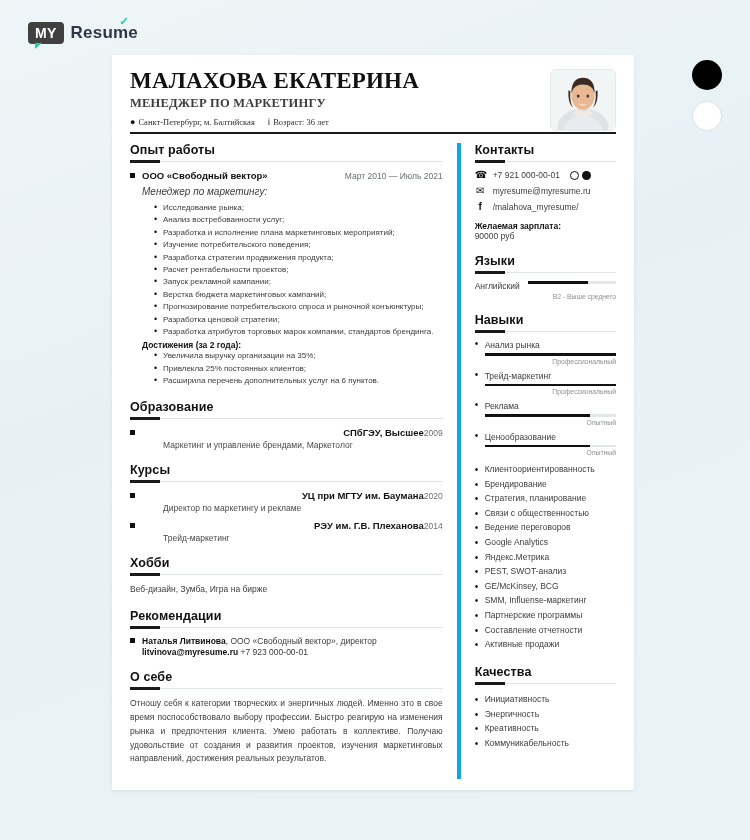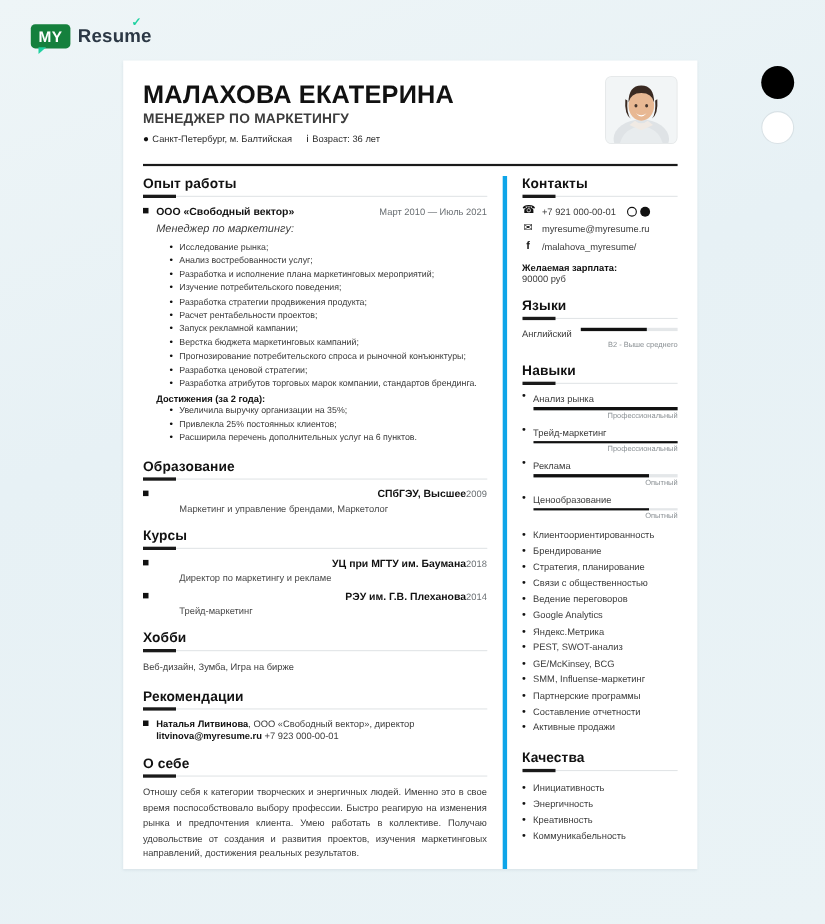--- a/index.html
+++ b/index.html
@@ -14,21 +14,21 @@
   
   .backdrop {
     position: absolute; inset: 0;
     background: linear-gradient(160deg, #eef5f7 0%, #e7f1f5 40%, #eaf3f6 100%);
   }
 
   
   .logo { position: absolute; left: 28px; top: 22px; display: flex; align-items: center; gap: 7px; }
   .logo-badge {
     position: relative;
-    background: #15803d;
+    background: #404040;
     color: #fff;
     font-weight: bold;
     font-size: 14px;
     letter-spacing: .3px;
     padding: 4px 7px 4px 7px;
     border-radius: 4px;
     line-height: 1;
   }
   .logo-badge:after {
     content: ""; position: absolute; left: 7px; bottom: -5px;
@@ -57,22 +57,22 @@
     position: absolute;
     left: 112px; top: 55px;
     width: 522px; height: 735px;
     background: #fff;
     box-shadow: 0 1px 3px rgba(40,70,90,.10);
     padding: 14px 18px 0 18px;
     overflow: hidden;
   }
 
   
-  .cv-head { display: flex; justify-content: space-between; align-items: flex-end;
-             border-bottom: 2px solid #1a1a1a; padding-bottom: 18px; }
+  .cv-head { display: flex; justify-content: space-between; align-items: flex-start;
+             border-bottom: 2px solid #1a1a1a; padding-bottom: 1px; font-family: Liberation Serif, serif; }
   .cv-name { font-size: 23px; font-weight: bold; color: #111; letter-spacing: .2px; line-height: 1.05; }
   .cv-role { font-size: 12.5px; font-weight: bold; color: #3d3d3d; letter-spacing: .2px; margin-top: 3px; }
   .cv-meta { display: flex; align-items: center; gap: 13px; margin-top: 6px; font-size: 8.5px; color: #2e2e2e; }
   .cv-meta span.mi { display: flex; align-items: center; gap: 3px; }
   .mini-ico { font-size: 9px; color: #111; line-height: 1; }
   .photo {
     width: 66px; height: 62px; border-radius: 6px; overflow: hidden; flex: none;
     border: 1px solid #e6e9ea; background: #f3f6f7; position: relative;
   }
   .photo svg { display: block; width: 100%; height: 100%; }
@@ -245,21 +245,21 @@
       </div>
 
       <div class="sec-block">
         <h2 class="sec">Курсы</h2>
         <div class="sec-rule"></div>
         <div>
             <div class="edu-row">
               <div class="edu-head">
                 <span class="sq"></span>
                 <span class="edu-name">УЦ при МГТУ им. Баумана</span>
-                <span class="edu-year">2018</span>
+                <span class="edu-year">2020</span>
               </div>
               <div class="edu-desc">Директор по маркетингу и рекламе</div>
             </div>
             <div class="edu-row">
               <div class="edu-head">
                 <span class="sq"></span>
                 <span class="edu-name">РЭУ им. Г.В. Плеханова</span>
                 <span class="edu-year">2014</span>
               </div>
               <div class="edu-desc">Трейд-маркетинг</div>

